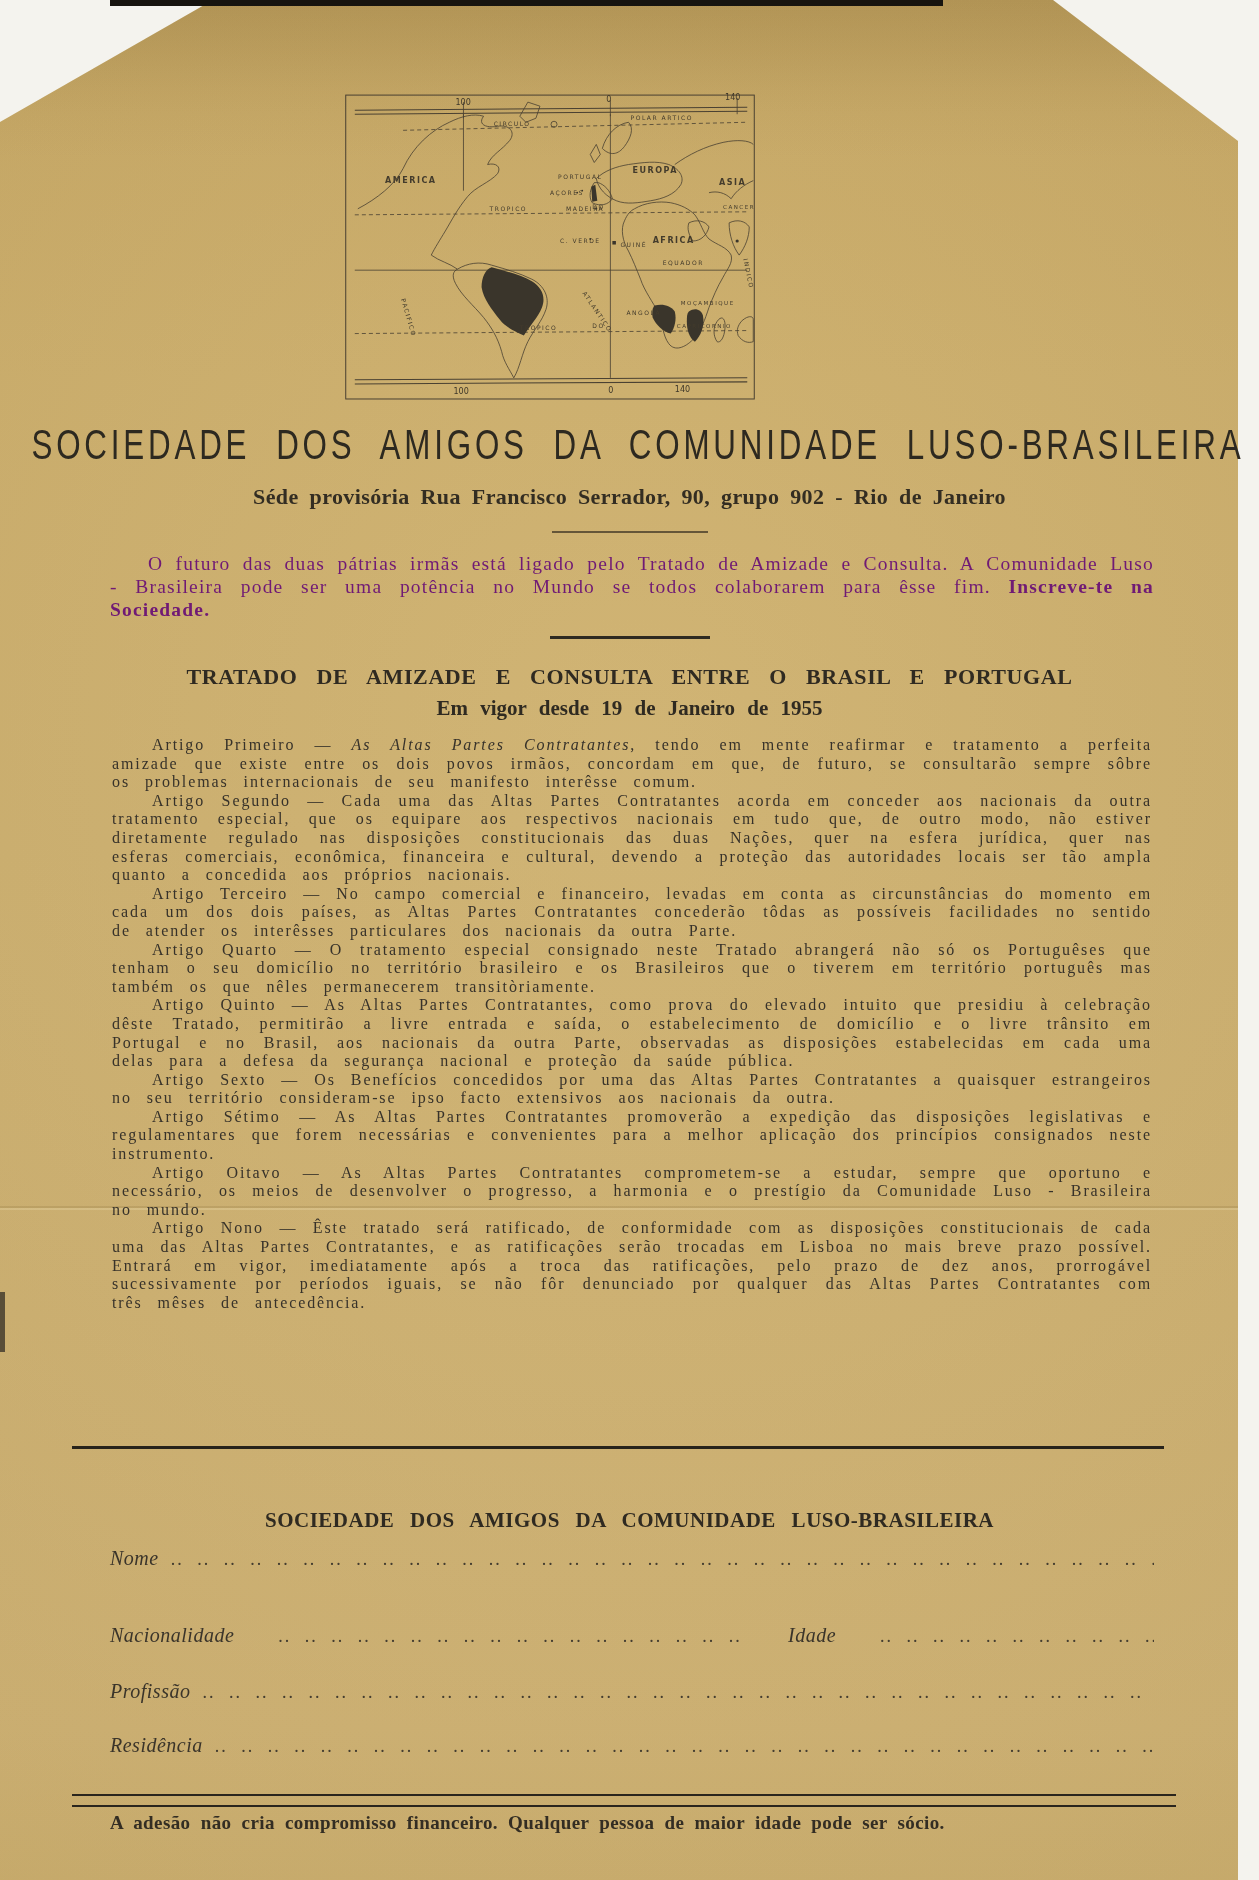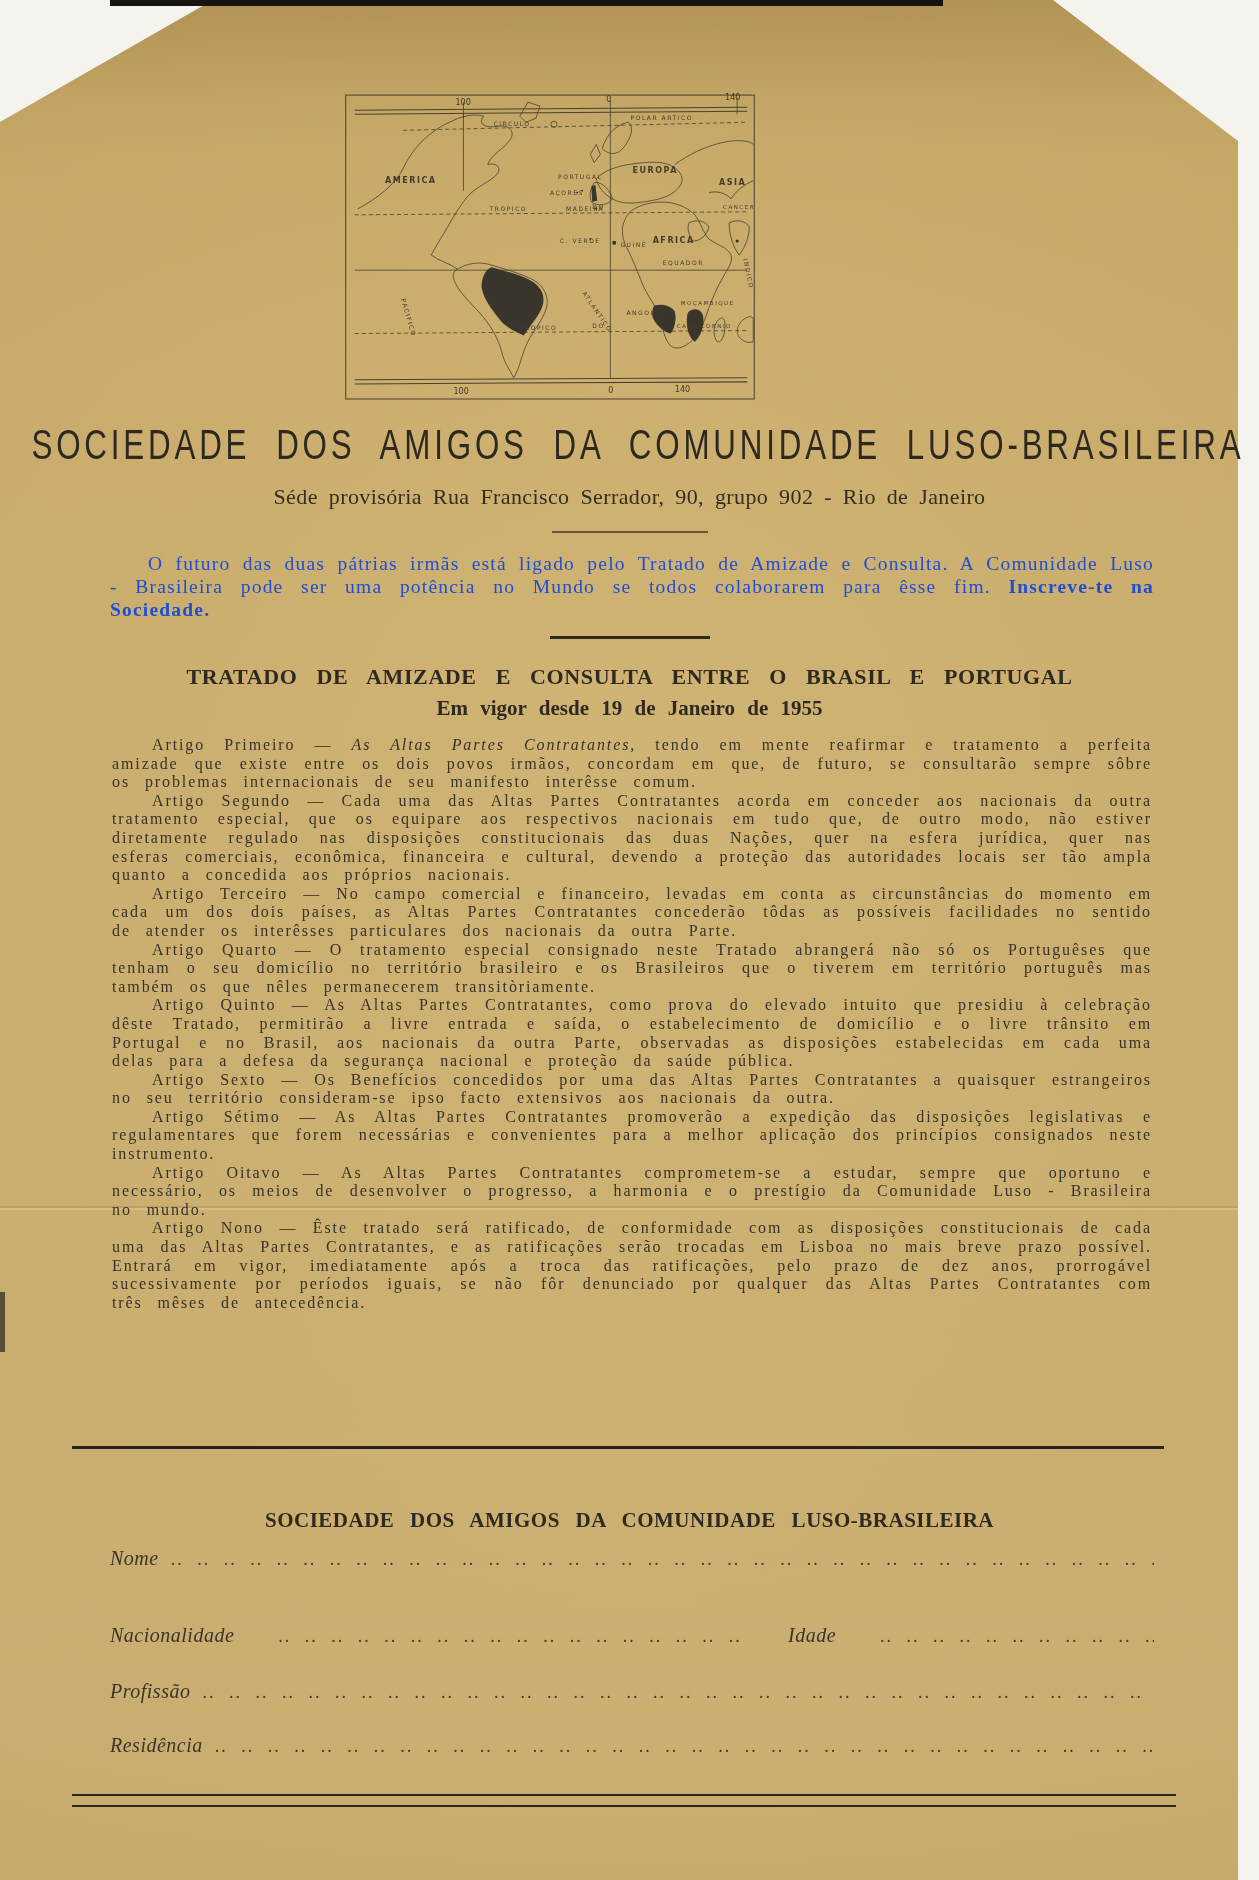--- a/index.html
+++ b/index.html
@@ -16,26 +16,26 @@
   .fold-crease{position:absolute;top:1206px;left:0;width:100%;height:4px;
     background:linear-gradient(180deg,rgba(96,74,28,0.14) 0 45%,rgba(255,244,210,0.20) 55% 100%);}
   .scan-smudge{position:absolute;top:1292px;left:0;width:5px;height:60px;background:#332e25;opacity:.75;}
   .top-bar{position:absolute;top:0;left:110px;width:833px;height:6px;background:#17140f;}
   
   .abs{position:absolute;}
   .title{top:426px;left:0;width:100%;text-align:center;white-space:nowrap;
     font-family:"Liberation Sans",sans-serif;font-size:33px;font-weight:normal;
     letter-spacing:4px;word-spacing:14px;color:#2d2920;
     transform:scale(0.95,1.28);transform-origin:50% 50%;margin:0;}
-  .subtitle{top:484px;left:0;width:100%;text-align:center;font-weight:normal;
+  .subtitle{top:484px;left:0;width:100%;text-align:center;font-weight:bold;
     font-size:22px;word-spacing:5px;letter-spacing:0.4px;color:#332d22;margin:0;}
   .rule-thin{top:531px;left:calc(50% - 78px);width:156px;height:2px;background:#4a3f2a;opacity:.8;}
   .intro{top:552px;left:110px;width:1044px;font-size:19.5px;line-height:23px;
     letter-spacing:1.2px;word-spacing:6px;text-align:justify;text-align-last:left;
-    text-indent:38px;color:#1d4ed8;margin:0;}
+    text-indent:38px;color:#701a75;margin:0;}
   .intro b{letter-spacing:1.2px;}
   .rule-mid{top:636px;left:calc(50% - 80px);width:160px;height:3px;background:#2e2a21;}
   .t-head{top:664px;left:0;width:100%;text-align:center;font-weight:bold;font-size:22px;
     word-spacing:13px;letter-spacing:0.6px;color:#2f2a21;margin:0;}
   .t-sub{top:696px;left:0;width:100%;text-align:center;font-weight:bold;font-size:21px;
     word-spacing:7px;color:#2f2a21;margin:0;}
   .articles{top:736px;left:112px;width:1040px;font-size:16px;line-height:18.6px;
     letter-spacing:1.9px;word-spacing:9px;text-align:justify;text-align-last:left;color:#37322a;}
   .articles p{margin:0;text-indent:40px;}
   .rule-long{top:1446px;left:72px;width:1092px;height:3px;background:#27231b;}
@@ -195,14 +195,15 @@
   <div class="abs form-row row-prof">
     <span class="lbl">Profissão</span>
     <span class="dots">.. .. .. .. .. .. .. .. .. .. .. .. .. .. .. .. .. .. .. .. .. .. .. .. .. .. .. .. .. .. .. .. .. .. .. .. .. .. .. .. .. .. .. .. .. .. .. .. .. ..</span>
   </div>
   <div class="abs form-row row-res">
     <span class="lbl">Residência</span>
     <span class="dots">.. .. .. .. .. .. .. .. .. .. .. .. .. .. .. .. .. .. .. .. .. .. .. .. .. .. .. .. .. .. .. .. .. .. .. .. .. .. .. .. .. .. .. .. .. .. .. .. .. ..</span>
   </div>
 
   <div class="abs double-rule"></div>
+  <p class="abs footnote">A adesão não cria compromisso financeiro. Qualquer pessoa de maior idade pode ser sócio.</p>
 
 </div>
 
 </body></html>

